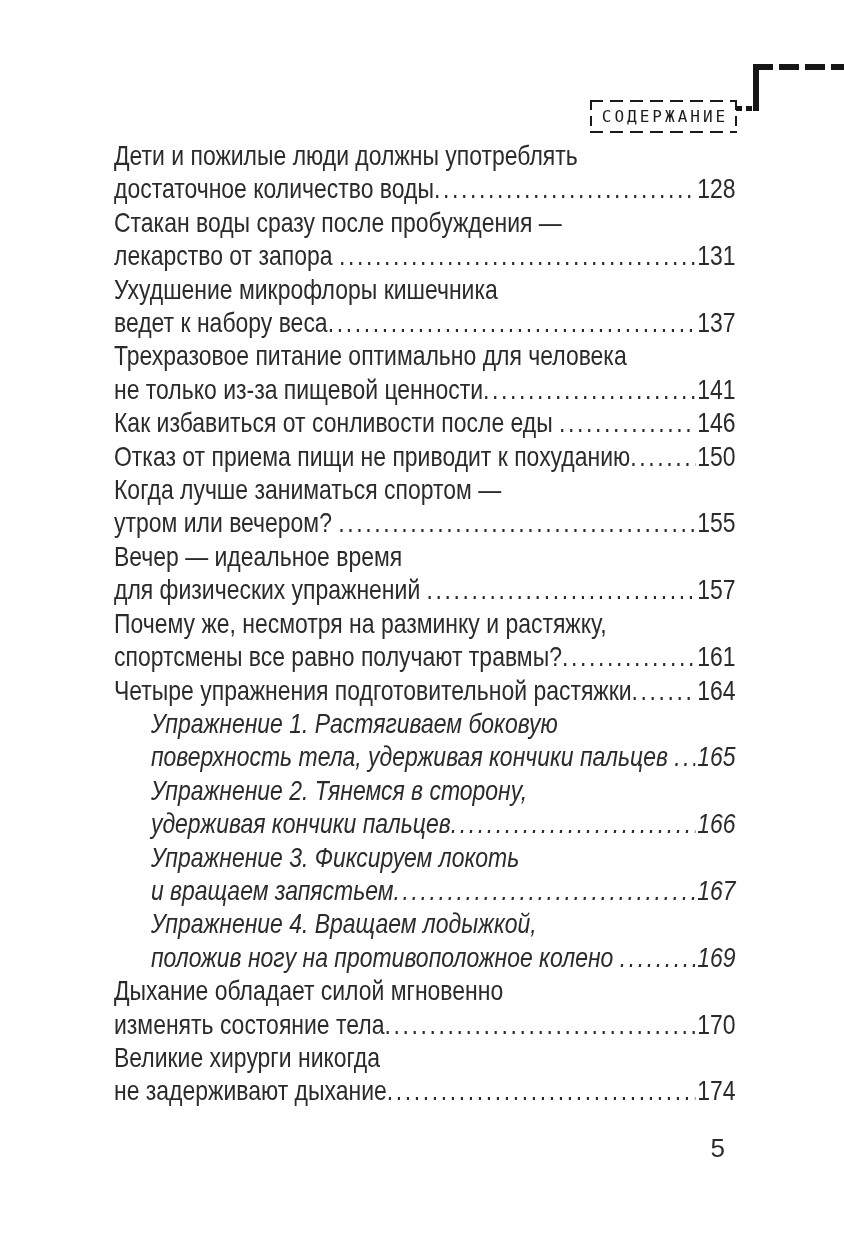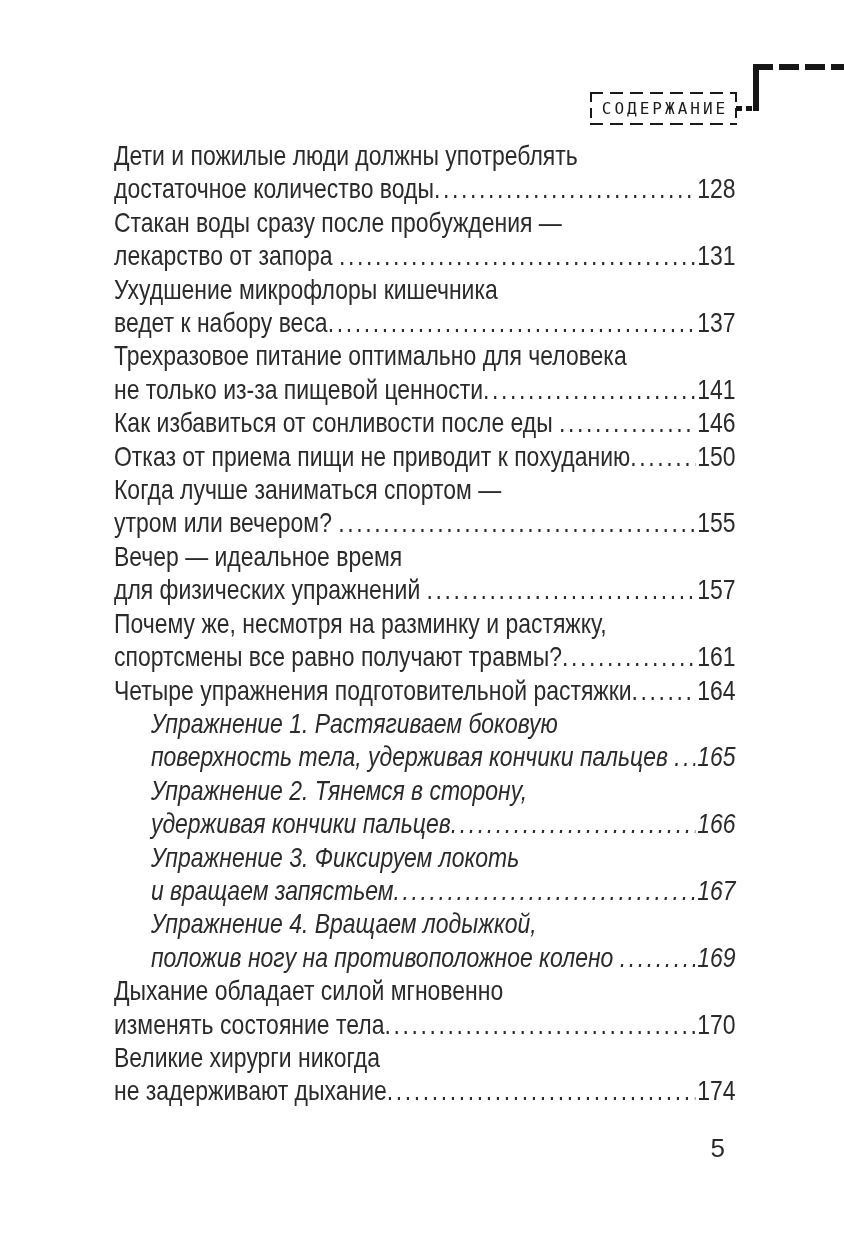--- a/index.html
+++ b/index.html
@@ -22,21 +22,21 @@
     position: absolute; left: 753px; top: 64px; width: 6px; height: 47px;
     background: #161616;
   }
   .deco-conn {
     position: absolute; left: 736px; top: 106px; width: 17px; height: 5px;
     background: repeating-linear-gradient(90deg, #161616 0 6px, transparent 6px 10px);
   }
 
   
   .title-box {
-    position: absolute; left: 590px; top: 92px; width: 147px; height: 33px;
+    position: absolute; left: 590px; top: 100px; width: 147px; height: 33px;
     box-sizing: border-box;
     display: flex; align-items: center; justify-content: center;
     background-image:
       repeating-linear-gradient(90deg, #1a1a1a 0 13px, transparent 13px 20px),
       repeating-linear-gradient(90deg, #1a1a1a 0 13px, transparent 13px 20px),
       repeating-linear-gradient(180deg, #1a1a1a 0 10px, transparent 10px 16px),
       repeating-linear-gradient(180deg, #1a1a1a 0 10px, transparent 10px 16px);
     background-size: 100% 2px, 100% 2px, 2px 100%, 2px 100%;
     background-position: 0 0, 0 100%, 0 0, 100% 0;
     background-repeat: no-repeat;

